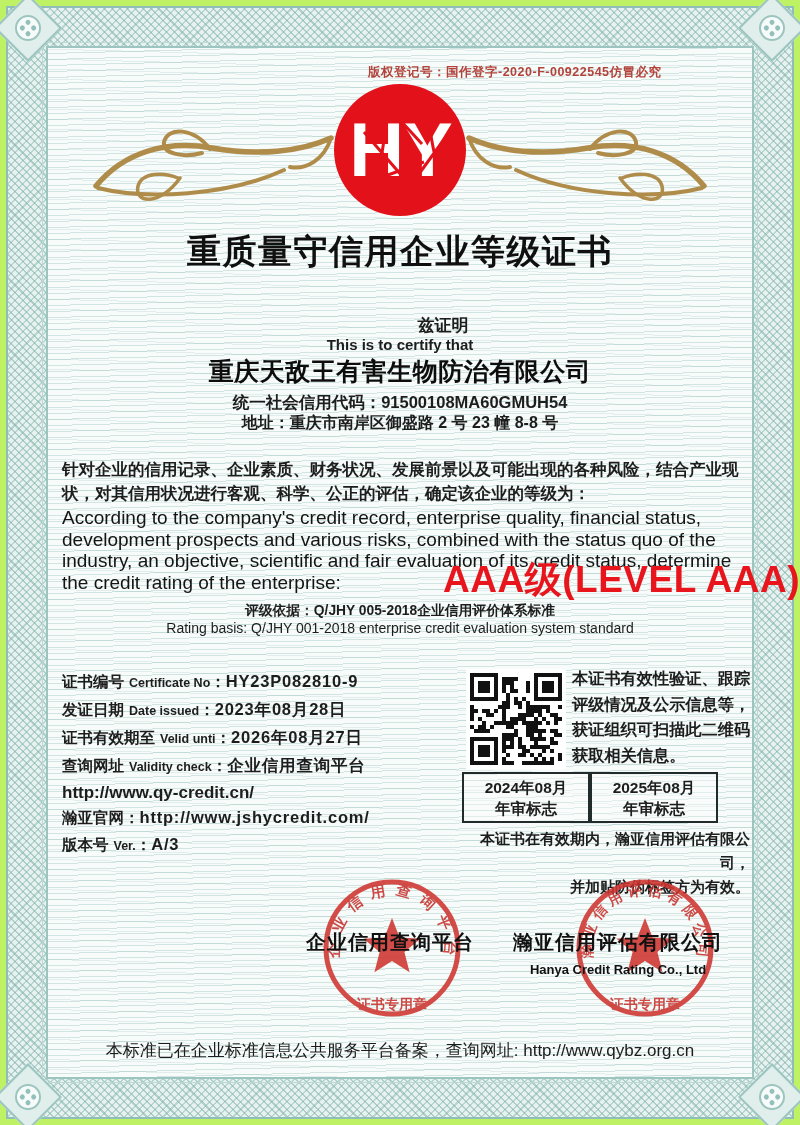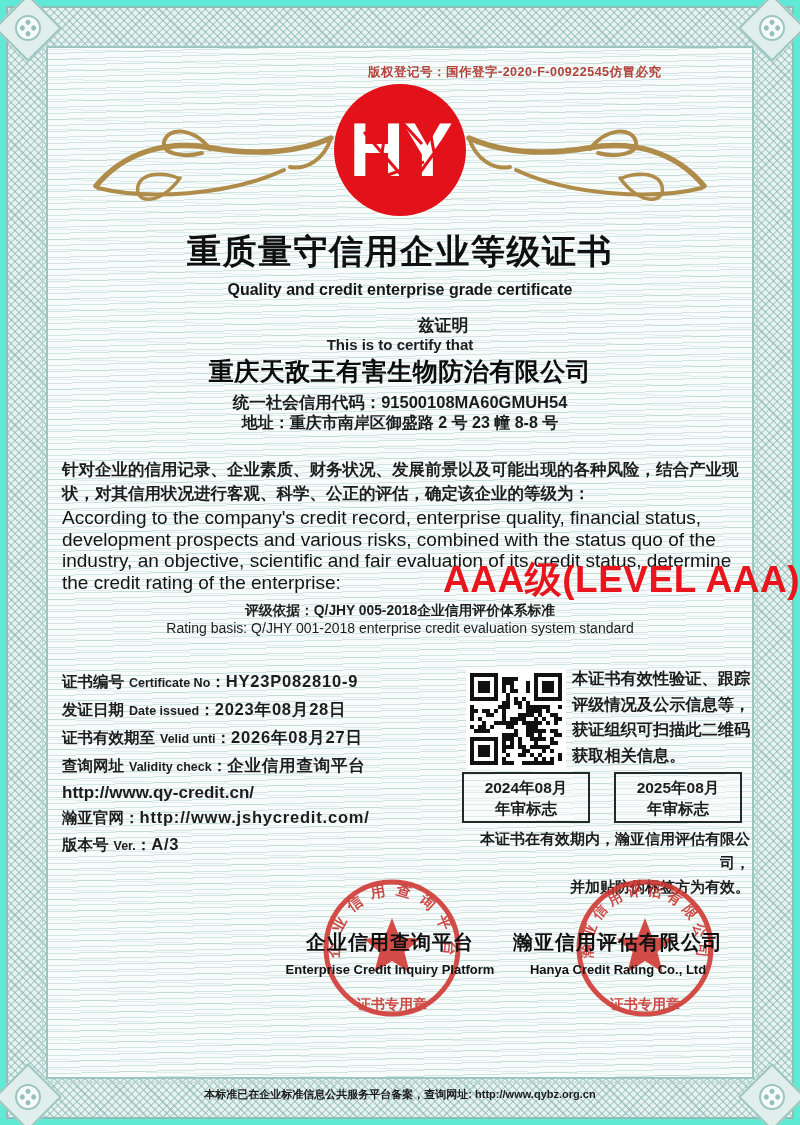--- a/index.html
+++ b/index.html
@@ -1,18 +1,18 @@
 <!DOCTYPE html>
 <html><head>
 <meta charset="utf-8">
 <style>
   html,body{margin:0;padding:0;background:#ffffff;}
   .page{
     position:relative;width:800px;height:1125px;overflow:hidden;
-    background:#5eead4;
+    background:#bef264;
     font-family:"Liberation Sans","DejaVu Sans",sans-serif;
     color:#1d1d1d;
   }
   
   .band{
     position:absolute;inset:6px;
     background-color:#e7f2f0;
     background-image:
       repeating-linear-gradient(45deg, rgba(255,255,255,0) 0 4px, rgba(128,178,170,0.55) 4px 5.5px),
       repeating-linear-gradient(-45deg, rgba(255,255,255,0) 0 4px, rgba(128,178,170,0.45) 4px 5.5px);
@@ -67,33 +67,33 @@
   .details{top:672px;left:62px;text-align:left;}
   .d-row{margin-bottom:6px;white-space:nowrap;}
   .d-zh{font-size:15.5px;font-weight:700;}
   .d-en{font-size:12.5px;font-weight:600;margin-left:5px;}
   .d-sep{font-size:15.5px;font-weight:700;}
   .d-val{font-size:16.5px;font-weight:600;letter-spacing:.8px;}
   .d-url{font-size:17px;font-weight:600;margin:1px 0 5px;}
 
   .qr{top:669px;left:466px;}
   .qr-note{top:666px;left:572px;width:186px;font-size:16.2px;line-height:25.5px;font-weight:600;text-align:left;}
-  .boxes{top:772px;left:462px;display:flex;gap:24px;}
+  .boxes{top:772px;left:462px;display:flex;gap:0;}
   .abox{width:124px;height:47px;border:2.5px solid #222b2b;background:rgba(255,255,255,.35);
     display:flex;flex-direction:column;align-items:center;justify-content:center;
     font-size:15.5px;font-weight:600;line-height:21px;}
   .notice{top:827px;left:452px;width:298px;text-align:right;font-size:15px;font-weight:700;line-height:24px;}
 
   .stamp{top:873px;width:150px;height:150px;z-index:3;}
   .st-left{left:317px;} .st-right{left:570px;}
   .org-zh{top:929px;width:300px;text-align:center;font-size:20px;font-weight:700;letter-spacing:1px;color:#111;z-index:4;}
   .org-en{top:962px;width:300px;text-align:center;font-size:13px;font-weight:600;color:#111;z-index:4;}
   .org-left{left:240px;} .org-right{left:468px;}
 
-  .footer{top:1039px;font-size:11px;font-weight:700;color:#1c1c1c;margin-top:48px;}
+  .footer{top:1039px;font-size:17px;font-weight:400;color:#1c1c1c;}
 </style>
 </head>
 <body>
 
 <div class="page">
   <div class="band"></div>
   <div class="inner"></div>
   <div class="corner c-tl">
       <div class="btn"></div>
       <div class="dots"></div>
@@ -135,21 +135,20 @@
       <path d="M34,52 L72,96"></path>
         <path d="M58,34 L50,86"></path>
         <path d="M86,98 L118,54"></path>
       <path d="M96,30 L104,72"></path>
         <path d="M44,100 L94,82"></path>
         <path d="M70,40 L92,64"></path>
     </g>
   </svg>
 
   <div class="abs center title">重质量守信用企业等级证书</div>
-  <div class="abs center subtitle">Quality and credit enterprise grade certificate</div>
 
   <div class="abs center certify-zh">兹证明</div>
   <div class="abs center certify-en">This is to certify that</div>
   <div class="abs center company">重庆天敌王有害生物防治有限公司</div>
   <div class="abs center credit-code">统一社会信用代码：91500108MA60GMUH54</div>
   <div class="abs center address">地址：重庆市南岸区御盛路 2 号 23 幢 8-8 号</div>
 
   <div class="abs eval-zh">针对企业的信用记录、企业素质、财务状况、发展前景以及可能出现的各种风险，结合产业现状，对其信用状况进行客观、科学、公正的评估，确定该企业的等级为：</div>
   <div class="abs eval-en">According to the company's credit record, enterprise quality, financial status, development prospects and various risks, combined with the status quo of the industry, an objective, scientific and fair evaluation of its credit status, determine the credit rating of the enterprise:</div>
   <div class="abs center level">AAA级(LEVEL AAA)</div>
@@ -387,18 +386,17 @@
     <circle cx="75" cy="75" r="66" fill="none" stroke="#cf3530" stroke-width="5"></circle>
     <polygon fill="#cf3530" points="75,45 82.6,64.5 103.5,65.7 87.4,79 92.6,99.3 75,88 57.4,99.3 62.6,79 46.5,65.7 67.4,64.5"></polygon>
     <path id="arcR" d="M 23.8,88.7 A 53,53 0 1 1 126.2,88.7" fill="none"></path>
     <text font-size="14" letter-spacing="5" fill="#c8322e" font-weight="700">
       <textPath href="#arcR" startOffset="4">瀚亚信用评估有限公司</textPath>
     </text>
     <text x="75" y="136" text-anchor="middle" font-size="14" fill="#c8322e" font-weight="700">证书专用章</text>
   </svg>
 
   <div class="abs org-zh org-left">企业信用查询平台</div>
-  <div class="abs org-en org-left">Enterprise Credit Inquiry Platform</div>
   <div class="abs org-zh org-right">瀚亚信用评估有限公司</div>
   <div class="abs org-en org-right">Hanya Credit Rating Co., Ltd</div>
 
   <div class="abs center footer">本标准已在企业标准信息公共服务平台备案，查询网址: http://www.qybz.org.cn</div>
 </div>
 
 </body></html>

